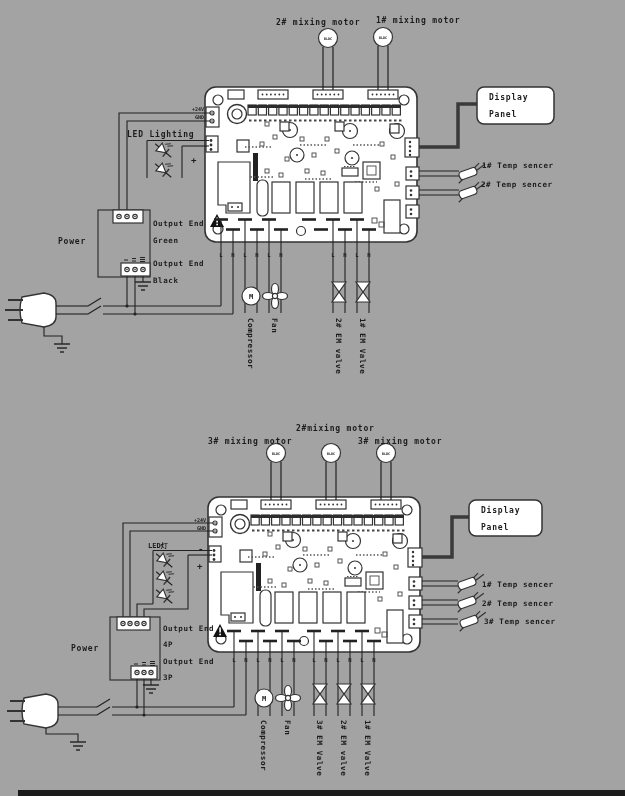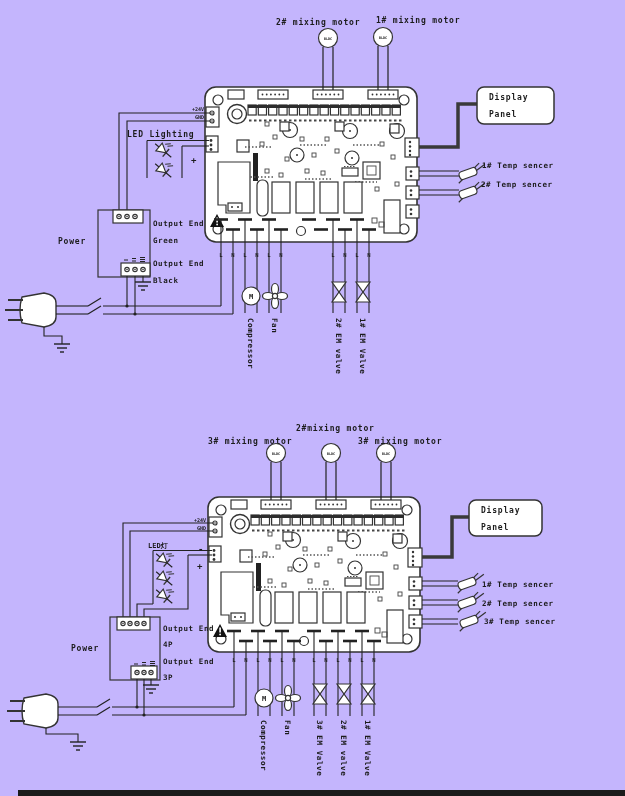--- a/index.html
+++ b/index.html
@@ -1,16 +1,16 @@
 <!DOCTYPE html>
 <html><head>
 <meta charset="utf-8">
 <style>
   html,body{margin:0;padding:0;background:#fdfdfc;}
-  #stage{position:relative;width:625px;height:796px;background:#c4b5fd;overflow:hidden;}
+  #stage{position:relative;width:625px;height:796px;background:#a3a3a3;overflow:hidden;}
   svg{position:absolute;left:0;top:0;}
   svg text{font-family:"DejaVu Sans Mono","Liberation Mono",monospace;font-weight:bold;fill:#1c1c1c;}
   .lbl{font-size:8px;letter-spacing:0.8px;}
   .lbl2{font-size:7.5px;letter-spacing:0.6px;}
   .tiny{font-size:5px;}
   .ln{font-size:5.5px;}
   .bldc{font-size:3.4px;}
   .msym{font-size:7px;}
   .sign{font-size:9px;}
   .wire{stroke:#222;stroke-width:1.1;fill:none;}

